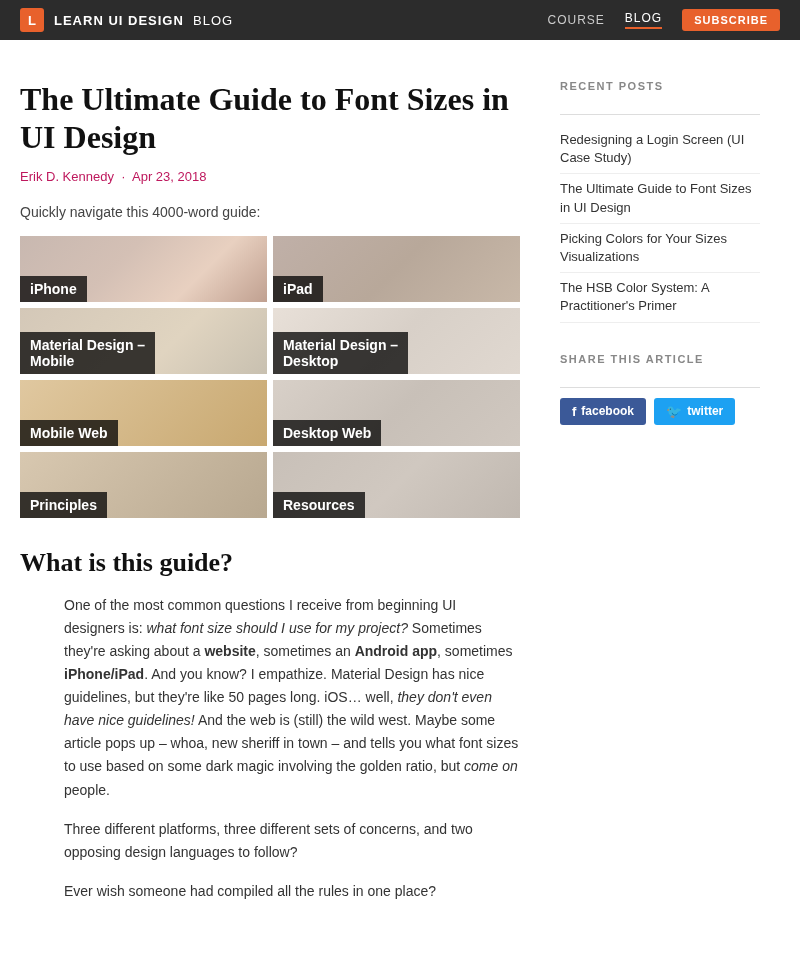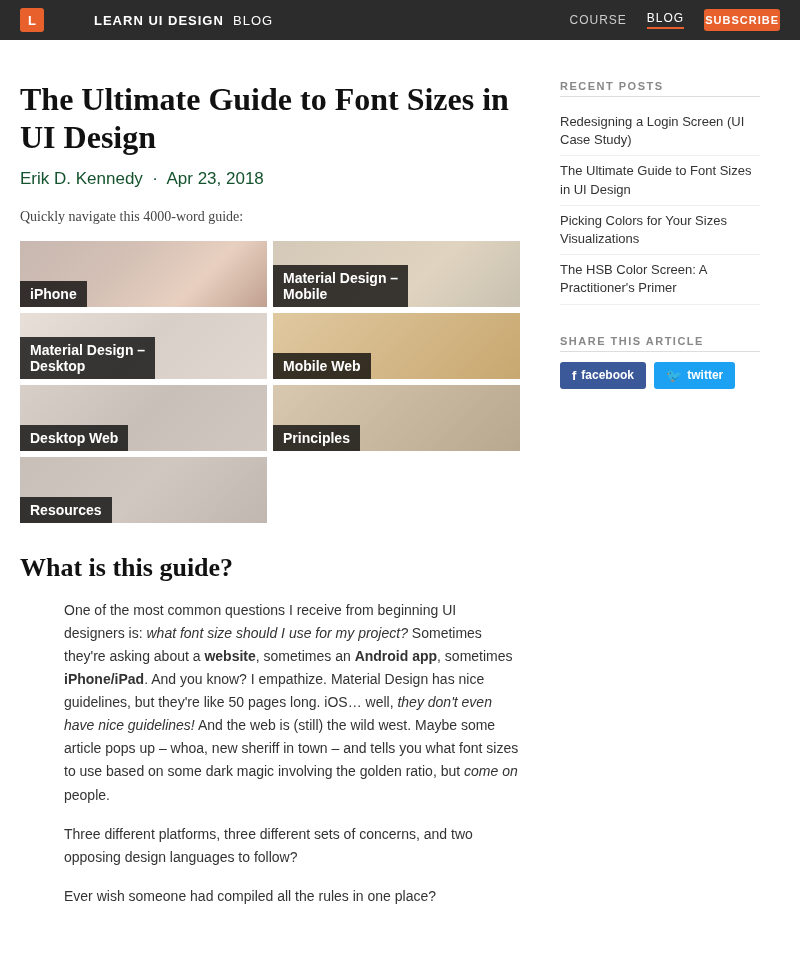--- a/index.html
+++ b/index.html
@@ -33,21 +33,20 @@
       font-family: Arial, sans-serif;
     }
     .header-brand {
       color: #fff;
       font-family: Arial, sans-serif;
       font-size: 13px;
       letter-spacing: 1px;
     }
     .header-brand strong {
       font-weight: bold;
-      margin-left: 40px;
     }
     .header-nav {
       display: flex;
       align-items: center;
       gap: 20px;
     }
     .header-nav a {
       color: #ccc;
       text-decoration: none;
       font-family: Arial, sans-serif;
@@ -58,21 +57,21 @@
     }
     .header-nav a.active {
       color: #fff;
       border-bottom: 2px solid #e8612c;
       padding-bottom: 2px;
     }
     .subscribe-btn {
       background: #e8612c;
       color: #fff;
       border: none;
-      padding: 5px 1px;
+      padding: 5px 12px;
       font-family: Arial, sans-serif;
       font-size: 11px;
       font-weight: bold;
       letter-spacing: 1px;
       text-transform: uppercase;
       border-radius: 3px;
       cursor: pointer;
     }
 
     
@@ -96,26 +95,26 @@
     .article-title {
       font-size: 32px;
       font-weight: bold;
       line-height: 1.2;
       color: #111;
       margin-bottom: 12px;
       font-family: Georgia, serif;
     }
     .article-meta {
       font-family: Arial, sans-serif;
-      font-size: 17px;
-      color: #14532d;
+      font-size: 13px;
+      color: #be185d;
       margin-bottom: 20px;
     }
     .article-intro {
-      font-family: Liberation Serif, serif;
+      font-family: Liberation Sans, sans-serif;
       font-size: 14px;
       color: #444;
       margin-bottom: 16px;
     }
 
     
     .grid-nav {
       display: grid;
       grid-template-columns: 1fr 1fr;
       gap: 6px;
@@ -171,21 +170,21 @@
     
     .sidebar-section-title {
       font-family: Arial, sans-serif;
       font-size: 11px;
       font-weight: bold;
       letter-spacing: 1.5px;
       text-transform: uppercase;
       color: #888;
       margin-bottom: 10px;
       border-bottom: 1px solid #ddd;
-      padding-bottom: 4px;
+      padding-bottom: 22px;
     }
     .recent-posts {
       margin-bottom: 30px;
     }
     .recent-post-link {
       display: block;
       font-family: Arial, sans-serif;
       font-size: 13px;
       color: #333;
       text-decoration: none;
@@ -250,20 +249,23 @@
       &nbsp;·&nbsp;
       <span>Apr 23, 2018</span>
     </p>
 
     <p class="article-intro">Quickly navigate this 4000-word guide:</p>
 
     <div class="grid-nav">
       <div class="grid-item grid-item-iphone">
         <span class="grid-item-label">iPhone</span>
       </div>
+      <div class="grid-item grid-item-ipad">
+        <span class="grid-item-label">iPad</span>
+      </div>
       <div class="grid-item grid-item-md-mobile">
         <span class="grid-item-label">Material Design –<br>Mobile</span>
       </div>
       <div class="grid-item grid-item-md-desktop">
         <span class="grid-item-label">Material Design –<br>Desktop</span>
       </div>
       <div class="grid-item grid-item-mobile-web">
         <span class="grid-item-label">Mobile Web</span>
       </div>
       <div class="grid-item grid-item-desktop-web">
@@ -293,21 +295,21 @@
 
   </main>
 
   <aside class="sidebar">
 
     <div class="recent-posts">
       <div class="sidebar-section-title">RECENT POSTS</div>
       <a href="#" class="recent-post-link">Redesigning a Login Screen (UI Case Study)</a>
       <a href="#" class="recent-post-link">The Ultimate Guide to Font Sizes in UI Design</a>
       <a href="#" class="recent-post-link">Picking Colors for Your Sizes Visualizations</a>
-      <a href="#" class="recent-post-link">The HSB Color Screen: A Practitioner's Primer</a>
+      <a href="#" class="recent-post-link">The HSB Color System: A Practitioner's Primer</a>
     </div>
 
     <div class="share-section">
       <div class="sidebar-section-title">SHARE THIS ARTICLE</div>
       <div class="share-buttons">
         <button class="share-btn share-btn-facebook">
           <span class="share-icon">f</span>
           <span>facebook</span>
         </button>
         <button class="share-btn share-btn-twitter">

